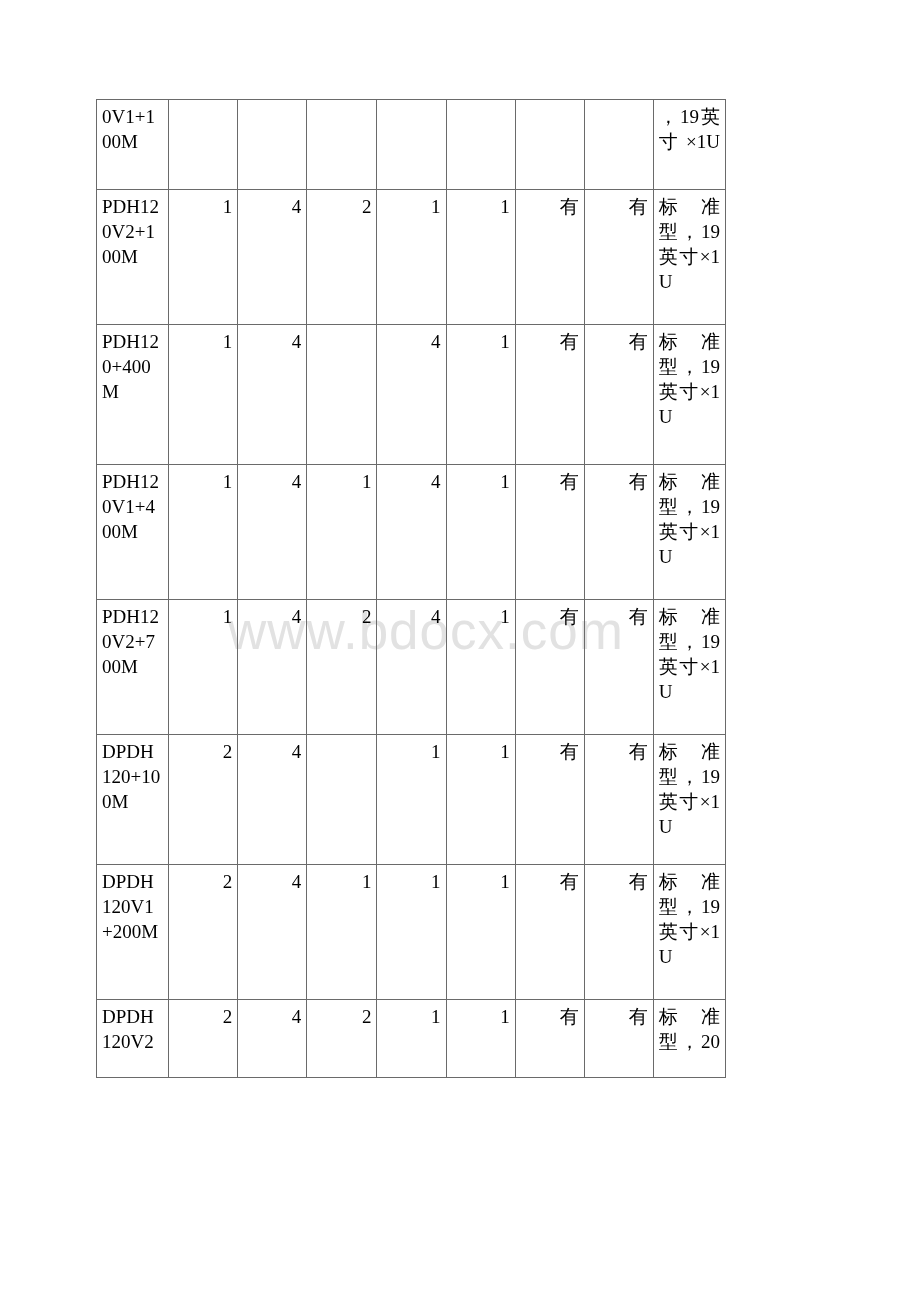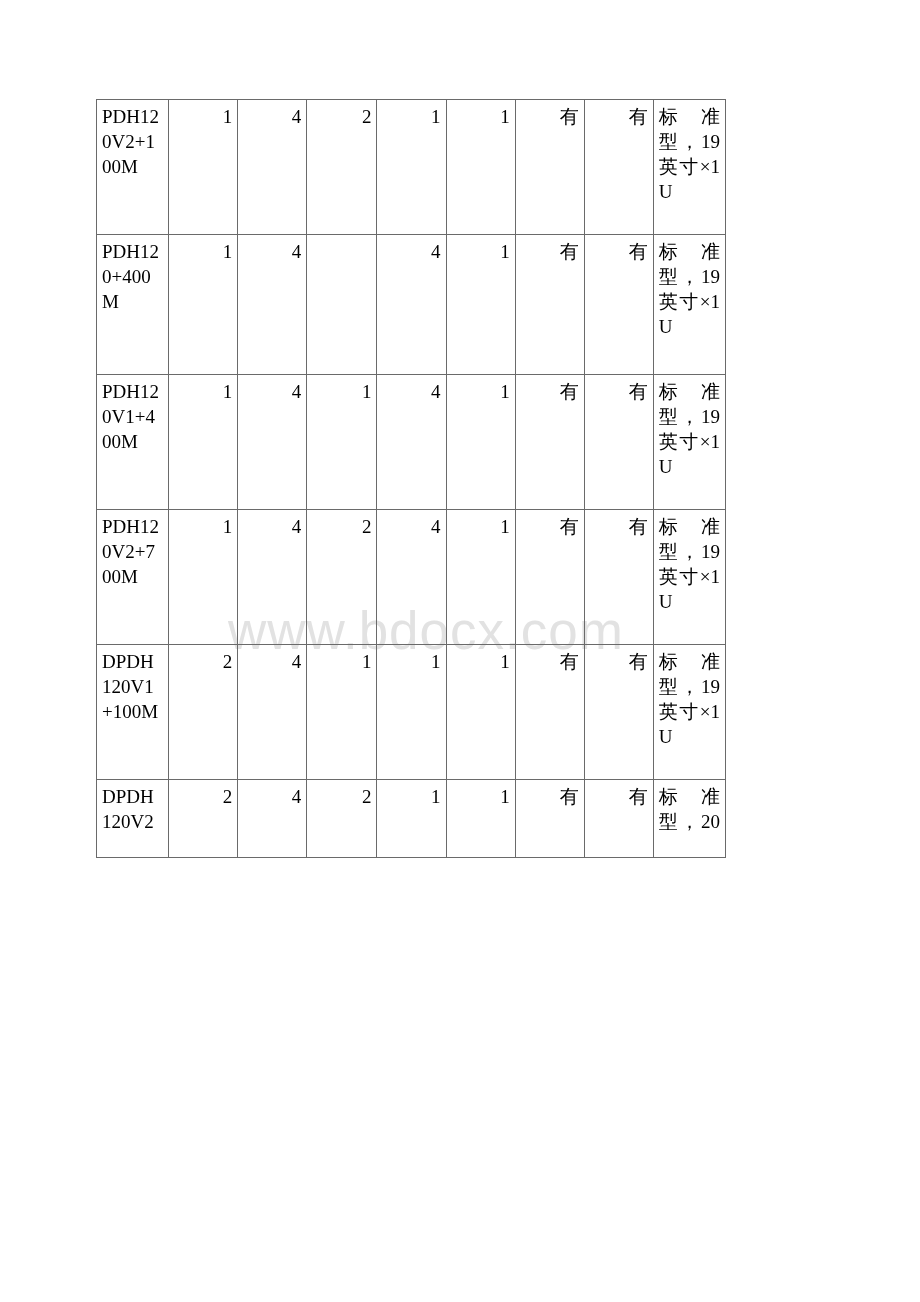--- a/index.html
+++ b/index.html
@@ -112,20 +112,31 @@
           <col class="c1">
           <col class="c2">
           <col class="c3">
           <col class="c4">
         <col class="c5">
           <col class="c6">
           <col class="c7">
           <col class="c8">
       </colgroup>
       <tbody id="table-body">
+          <tr style="height: 90px;">
+            <td class="model" style="border-color: rgb(106, 106, 106);">0V1+100M</td>
+            <td class="val empty" style="border-color: rgb(106, 106, 106);"></td>
+            <td class="val empty" style="border-color: rgb(106, 106, 106);"></td>
+            <td class="val empty" style="border-color: rgb(106, 106, 106);"></td>
+            <td class="val empty" style="border-color: rgb(106, 106, 106);"></td>
+            <td class="val empty" style="border-color: rgb(106, 106, 106);"></td>
+            <td class="val empty" style="border-color: rgb(106, 106, 106);"></td>
+            <td class="val empty" style="border-color: rgb(106, 106, 106);"></td>
+            <td class="note" style="border-color: rgb(106, 106, 106);">，19英寸×1U</td>
+          </tr>
           <tr style="height: 135px; padding-left: 15px;">
             <td class="model" style="border-color: rgb(106, 106, 106);">PDH120V2+100M</td>
             <td class="val" style="border-color: rgb(106, 106, 106);">1</td>
             <td class="val" style="border-color: rgb(106, 106, 106);">4</td>
             <td class="val" style="border-color: rgb(106, 106, 106);">2</td>
             <td class="val" style="border-color: rgb(106, 106, 106);">1</td>
             <td class="val" style="border-color: rgb(106, 106, 106);">1</td>
             <td class="val" style="border-color: rgb(106, 106, 106);">有</td>
             <td class="val" style="border-color: rgb(106, 106, 106);">有</td>
             <td class="note" style="border-color: rgb(106, 106, 106);">标准型，19英寸×1U</td>
@@ -156,22 +167,33 @@
             <td class="model" style="border-color: rgb(106, 106, 106);">PDH120V2+700M</td>
             <td class="val" style="border-color: rgb(106, 106, 106);">1</td>
             <td class="val" style="border-color: rgb(106, 106, 106);">4</td>
             <td class="val" style="border-color: rgb(106, 106, 106);">2</td>
             <td class="val" style="border-color: rgb(106, 106, 106);">4</td>
             <td class="val" style="border-color: rgb(106, 106, 106);">1</td>
             <td class="val" style="border-color: rgb(106, 106, 106);">有</td>
             <td class="val" style="border-color: rgb(106, 106, 106);">有</td>
             <td class="note" style="border-color: rgb(106, 106, 106);">标准型，19英寸×1U</td>
           </tr>
+          <tr style="height: 130px;">
+            <td class="model" style="border-color: rgb(106, 106, 106);">DPDH120+100M</td>
+            <td class="val" style="border-color: rgb(106, 106, 106);">2</td>
+            <td class="val" style="border-color: rgb(106, 106, 106);">4</td>
+            <td class="val empty" style="border-color: rgb(106, 106, 106);"></td>
+            <td class="val" style="border-color: rgb(106, 106, 106);">1</td>
+            <td class="val" style="border-color: rgb(106, 106, 106);">1</td>
+            <td class="val" style="border-color: rgb(106, 106, 106);">有</td>
+            <td class="val" style="border-color: rgb(106, 106, 106);">有</td>
+            <td class="note" style="border-color: rgb(106, 106, 106);">标准型，19英寸×1U</td>
+          </tr>
           <tr style="height: 135px;">
-            <td class="model" style="border-color: rgb(106, 106, 106);">DPDH120V1+100M</td>
+            <td class="model" style="border-color: rgb(106, 106, 106);">DPDH120V1+200M</td>
             <td class="val" style="border-color: rgb(106, 106, 106);">2</td>
             <td class="val" style="border-color: rgb(106, 106, 106);">4</td>
             <td class="val" style="border-color: rgb(106, 106, 106);">1</td>
             <td class="val" style="border-color: rgb(106, 106, 106);">1</td>
             <td class="val" style="border-color: rgb(106, 106, 106);">1</td>
             <td class="val" style="border-color: rgb(106, 106, 106);">有</td>
             <td class="val" style="border-color: rgb(106, 106, 106);">有</td>
             <td class="note" style="border-color: rgb(106, 106, 106);">标准型，19英寸×1U</td>
           </tr>
           <tr style="height: 78px;">

